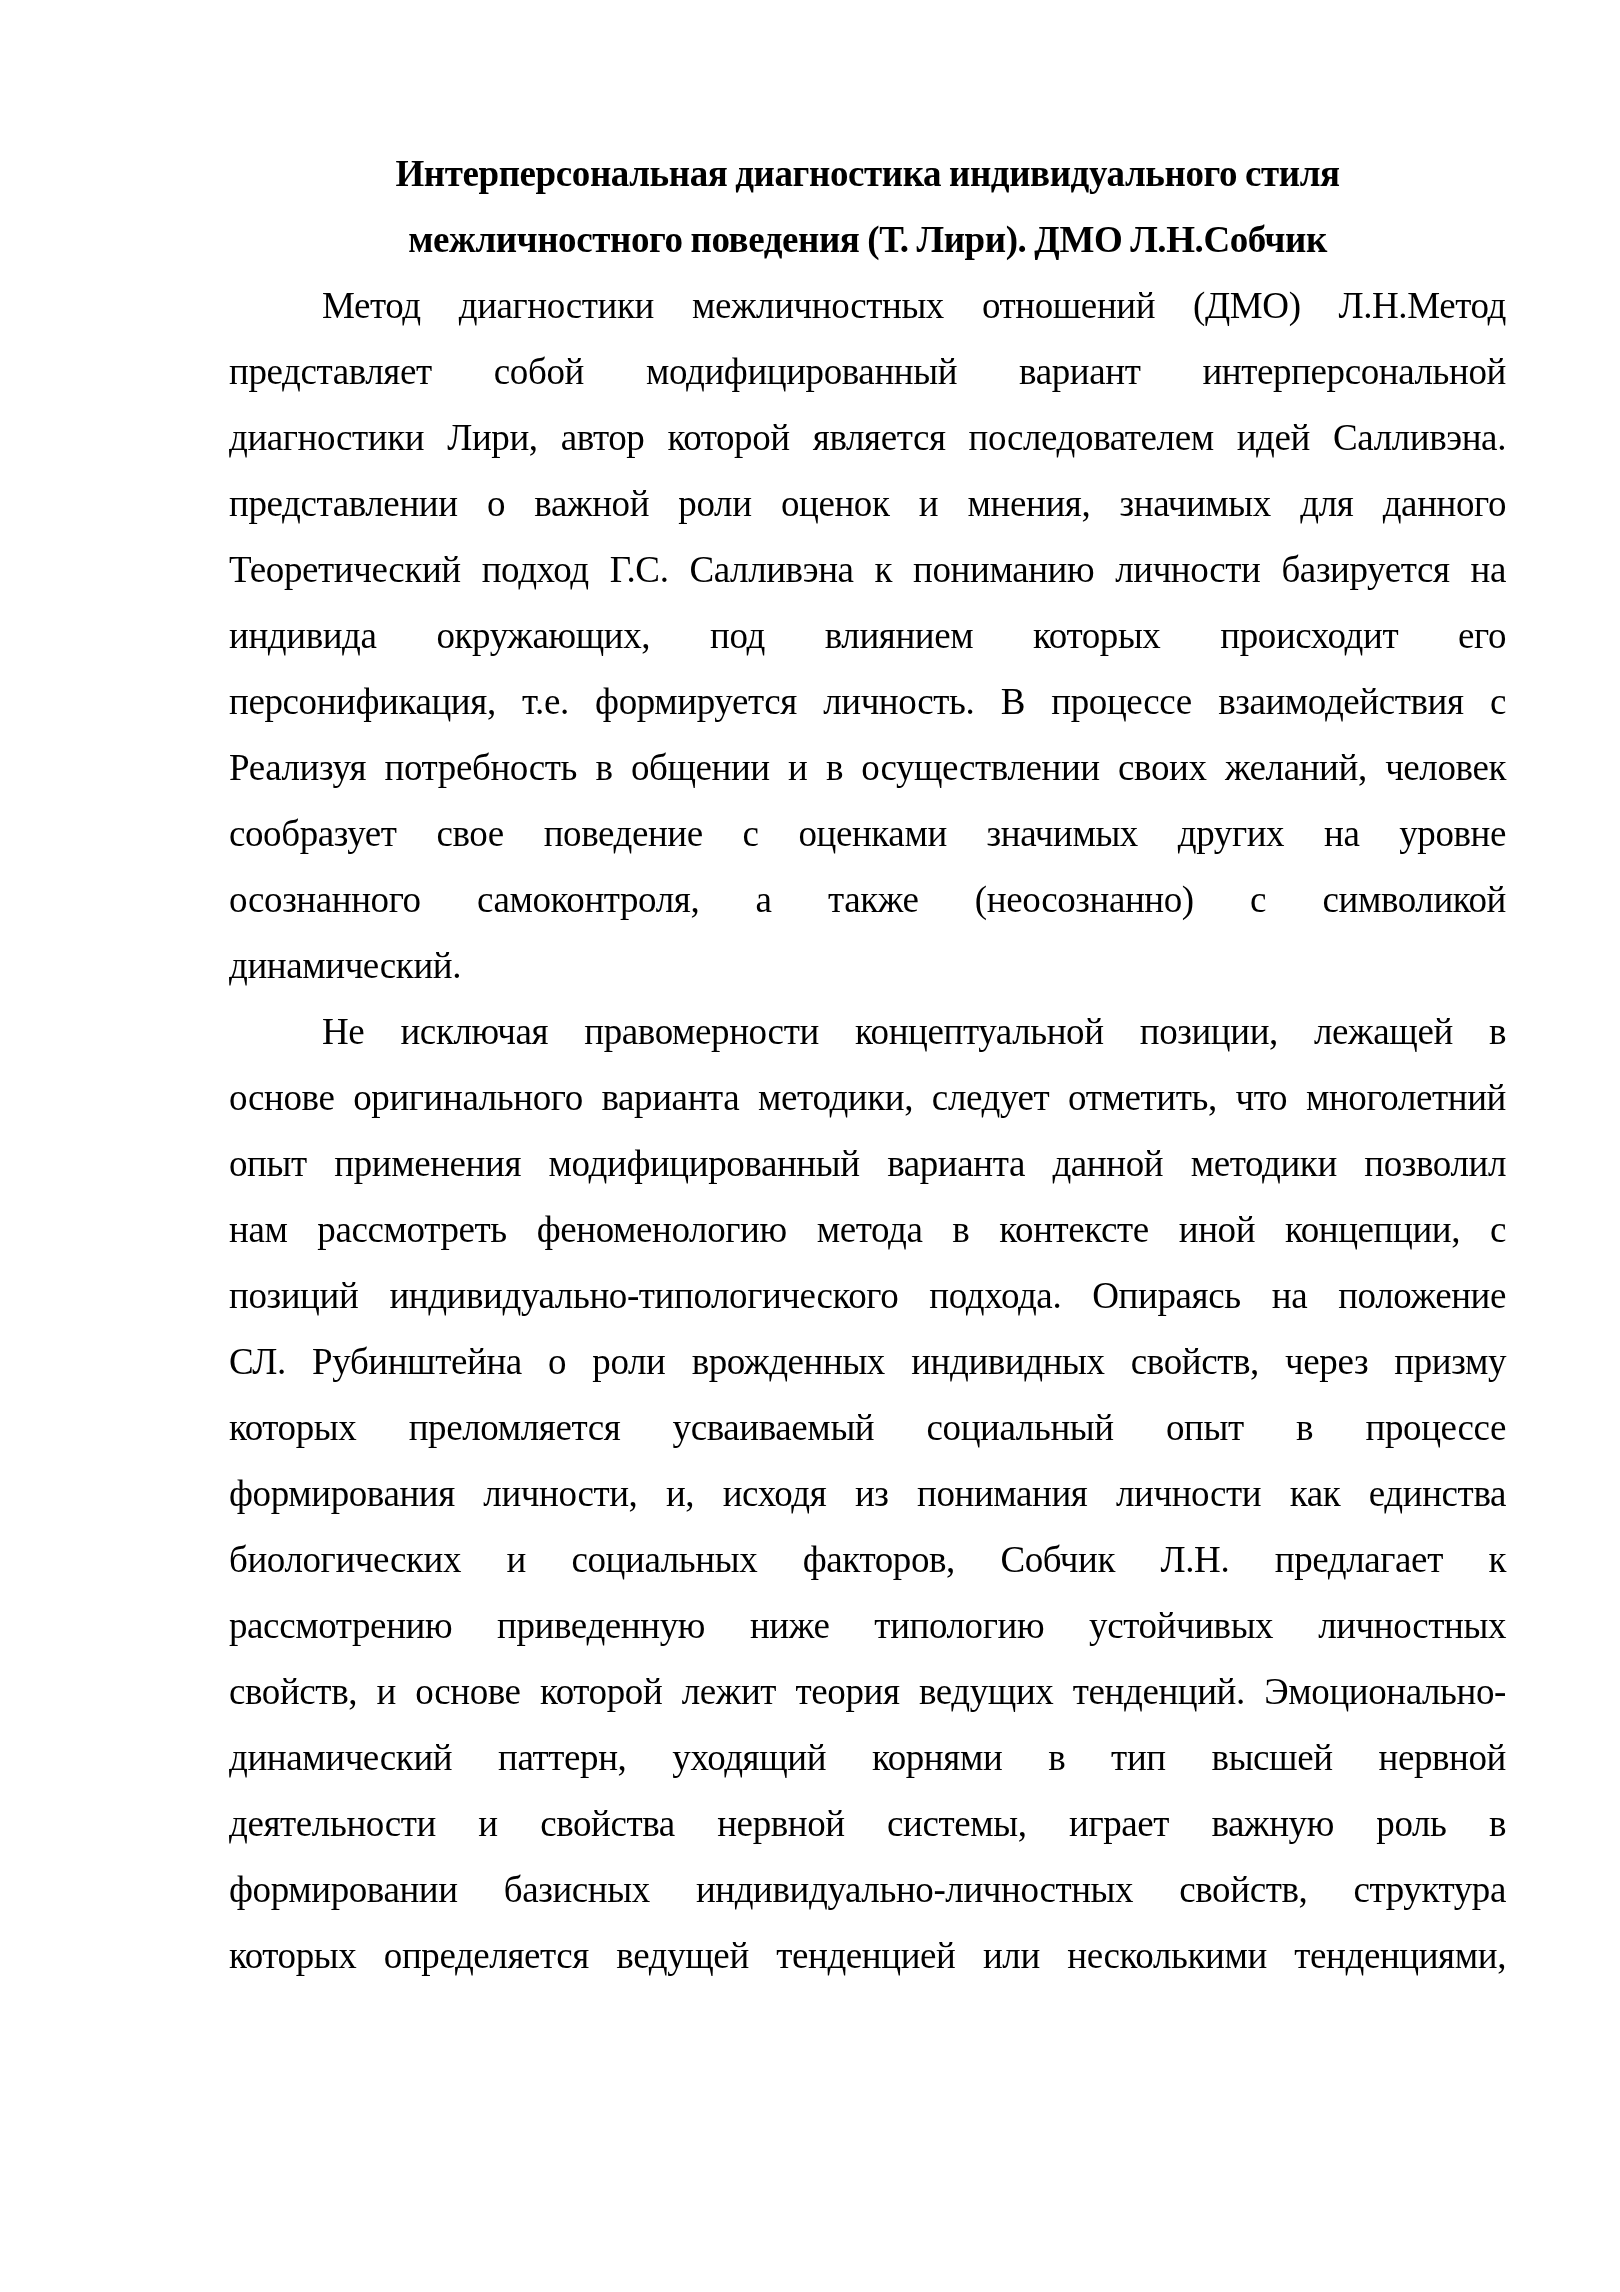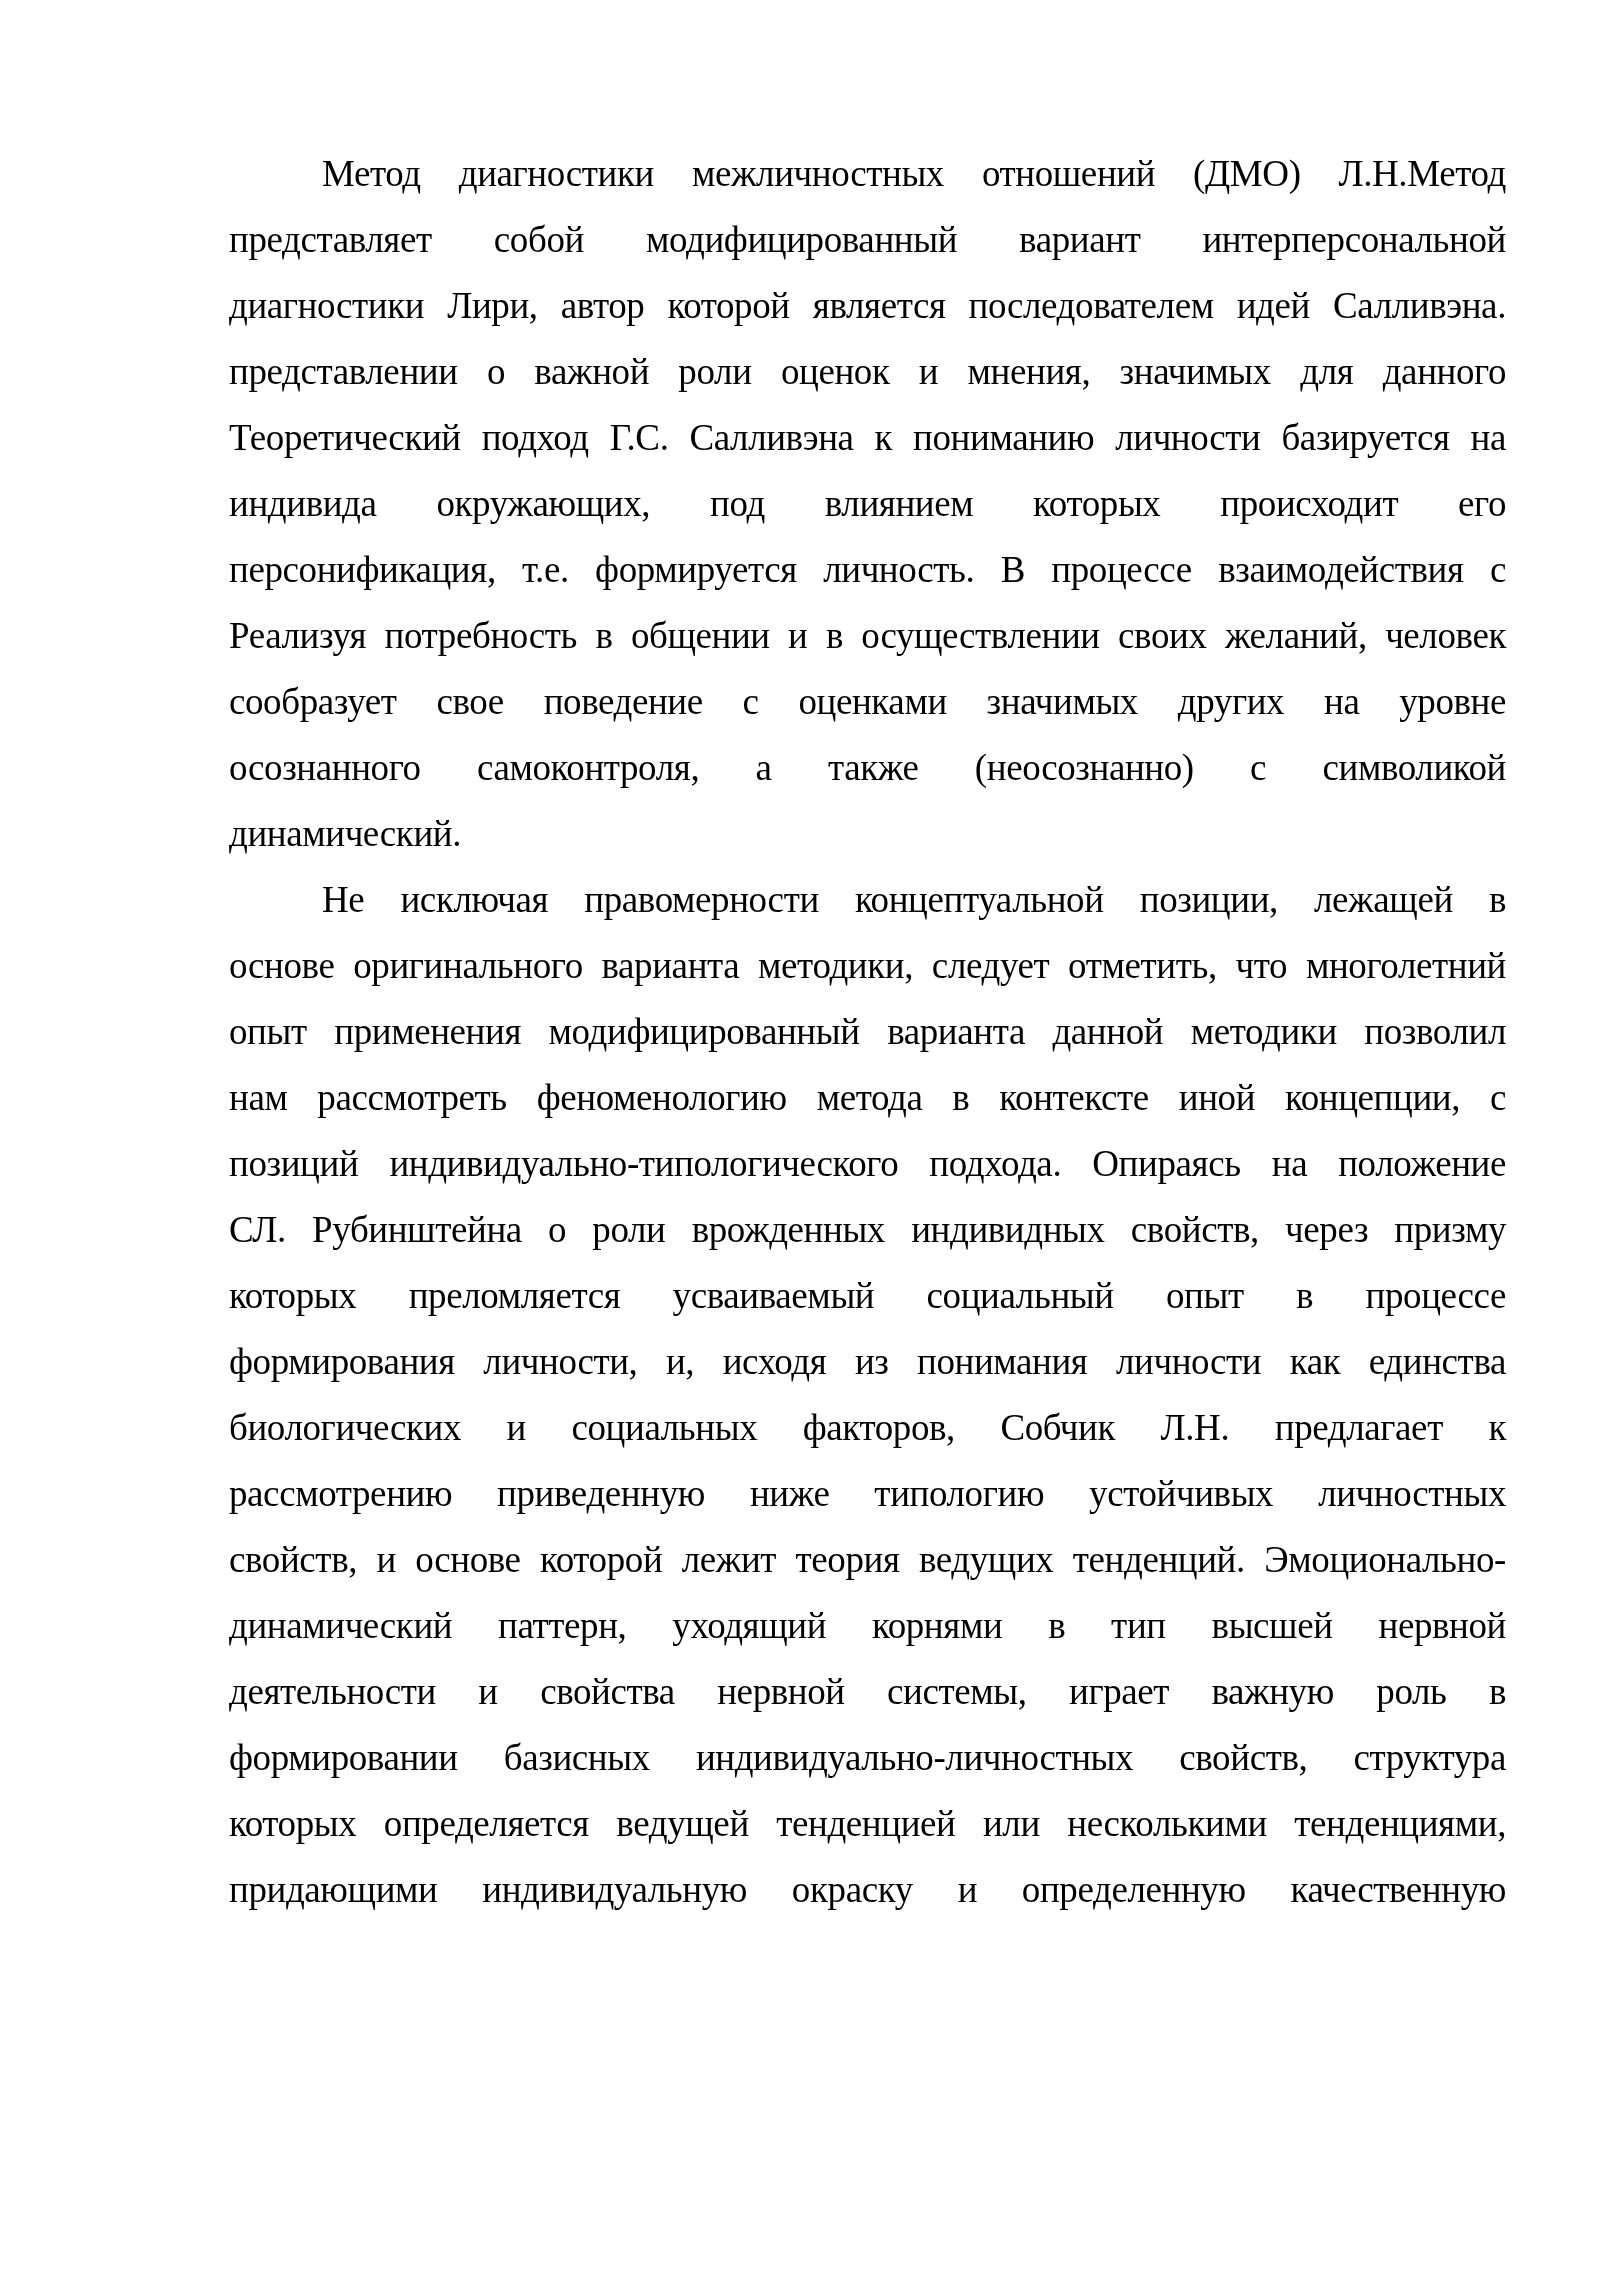--- a/index.html
+++ b/index.html
@@ -48,20 +48,24 @@
   .paragraph {
     margin: 0;
   }
 </style>
 </head>
 <body>
 
 <div class="page">
   <div class="content">
 
+    <div class="heading">
+      <div class="line title-line">Интерперсональная диагностика индивидуального стиля</div>
+      <div class="line title-line">межличностного поведения (Т. Лири). ДМО Л.Н.Собчик</div>
+    </div>
 
     <div class="paragraph">
       <div class="line just indent">Метод диагностики межличностных отношений (ДМО) Л.Н.Метод</div>
       <div class="line just">представляет собой модифицированный вариант интерперсональной</div>
       <div class="line just">диагностики Лири, автор которой является последователем идей Салливэна.</div>
       <div class="line just">представлении о важной роли оценок и мнения, значимых для данного</div>
       <div class="line just">Теоретический подход Г.С. Салливэна к пониманию личности базируется на</div>
       <div class="line just">индивида окружающих, под влиянием которых происходит его</div>
       <div class="line just">персонификация, т.е. формируется личность. В процессе взаимодействия с</div>
       <div class="line just">Реализуя потребность в общении и в осуществлении своих желаний, человек</div>
@@ -79,18 +83,17 @@
       <div class="line just">СЛ. Рубинштейна о роли врожденных индивидных свойств, через призму</div>
       <div class="line just">которых преломляется усваиваемый социальный опыт в процессе</div>
       <div class="line just">формирования личности, и, исходя из понимания личности как единства</div>
       <div class="line just">биологических и социальных факторов, Собчик Л.Н. предлагает к</div>
       <div class="line just">рассмотрению приведенную ниже типологию устойчивых личностных</div>
       <div class="line just">свойств, и основе которой лежит теория ведущих тенденций. Эмоционально-</div>
       <div class="line just">динамический паттерн, уходящий корнями в тип высшей нервной</div>
       <div class="line just">деятельности и свойства нервной системы, играет важную роль в</div>
       <div class="line just">формировании базисных индивидуально-личностных свойств, структура</div>
       <div class="line just">которых определяется ведущей тенденцией или несколькими тенденциями,</div>
-      <div class="line just">придающими индивидуальную окраску и определенную качественную</div>
     </div>
 
   </div>
 </div>
 
 
 </body></html>

